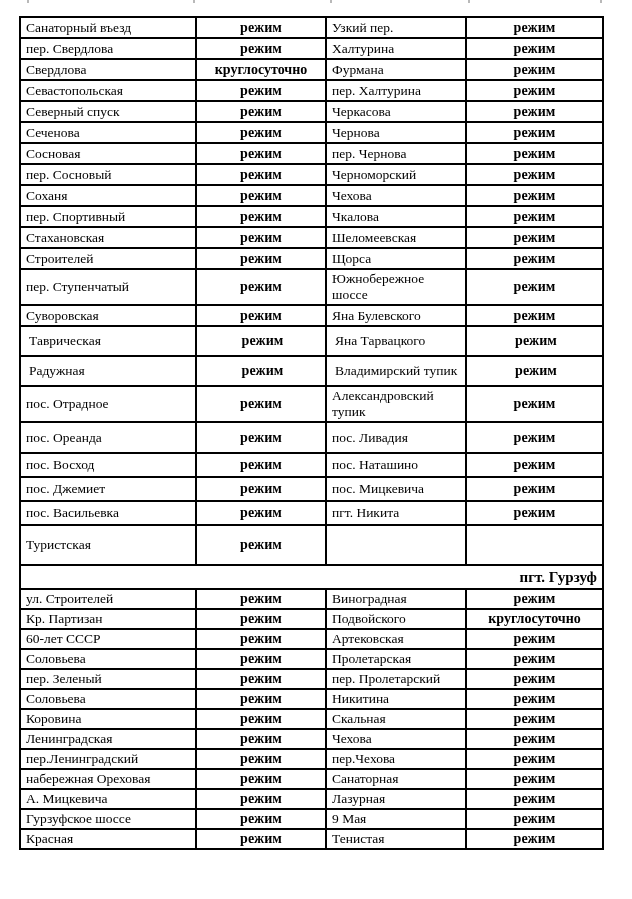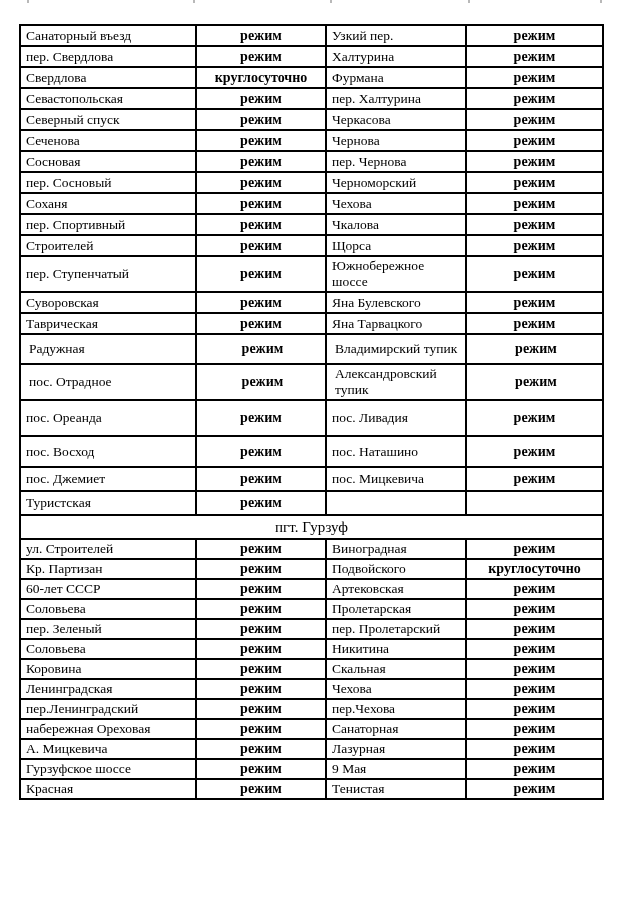--- a/index.html
+++ b/index.html
@@ -14,21 +14,21 @@
     color: #000;
   }
   
   .top-ticks { position: absolute; top: 0; left: 0; width: 632px; height: 4px; }
   .top-tick { position: absolute; top: 0; width: 2px; height: 3px; background: #b9b9b9; }
 
   table.street-table {
     border-collapse: collapse;
     table-layout: fixed;
     width: 583px;
-    margin: 24px 0 0 19px;
+    margin: 16px 0 0 19px;
   }
   table.street-table td {
     border: 2px solid #000;
     box-sizing: border-box;
     padding: 1px 5px;
     line-height: 16px;
     vertical-align: middle;
     overflow: hidden;
   }
   td.street-cell {
@@ -36,35 +36,35 @@
     text-align: left;
     white-space: pre-line;
   }
   td.mode-cell {
     font-size: 14px;
     font-weight: bold;
     text-align: center;
     padding-top: 3px;
   }
   tr.section-header-row td.section-title {
-    font-weight: normal;
+    font-weight: bold;
     font-size: 15px;
-    text-align: center;
+    text-align: right;
     height: 24px;
   }
   
   tbody tr td { height: 21px; }
   tbody tr:nth-child(15) td,
   tbody tr:nth-child(16) td { height: 30px; padding-left: 8px; }
   tbody tr:nth-child(17) td { height: 36px; }
   tbody tr:nth-child(18) td { height: 31px; }
   tbody tr:nth-child(19) td,
   tbody tr:nth-child(20) td,
   tbody tr:nth-child(21) td { height: 24px; }
-  tbody tr:nth-child(22) td { height: 31px; }
+  tbody tr:nth-child(22) td { height: 40px; }
   
   tbody tr.sec1 td { height: 19px; }
 </style>
 </head>
 <body>
 
 <div class="top-ticks">
   <span class="top-tick" style="left:27px"></span>
   <span class="top-tick" style="left:193px"></span>
   <span class="top-tick" style="left:330px"></span>
@@ -134,20 +134,26 @@
         <td class="street-cell">Чехова</td>
         <td class="mode-cell">режим</td>
       </tr>
       <tr class="data-row sec0">
         <td class="street-cell">пер. Спортивный</td>
         <td class="mode-cell">режим</td>
         <td class="street-cell">Чкалова</td>
         <td class="mode-cell">режим</td>
       </tr>
       <tr class="data-row sec0">
+        <td class="street-cell">Стахановская</td>
+        <td class="mode-cell">режим</td>
+        <td class="street-cell">Шеломеевская</td>
+        <td class="mode-cell">режим</td>
+      </tr>
+      <tr class="data-row sec0">
         <td class="street-cell">Строителей</td>
         <td class="mode-cell">режим</td>
         <td class="street-cell">Щорса</td>
         <td class="mode-cell">режим</td>
       </tr>
       <tr class="data-row sec0">
         <td class="street-cell">пер. Ступенчатый</td>
         <td class="mode-cell">режим</td>
         <td class="street-cell">Южнобережное
 шоссе</td>
@@ -187,20 +193,26 @@
       <tr class="data-row sec0">
         <td class="street-cell">пос. Восход</td>
         <td class="mode-cell">режим</td>
         <td class="street-cell">пос. Наташино</td>
         <td class="mode-cell">режим</td>
       </tr>
       <tr class="data-row sec0">
         <td class="street-cell">пос. Джемиет</td>
         <td class="mode-cell">режим</td>
         <td class="street-cell">пос. Мицкевича</td>
+        <td class="mode-cell">режим</td>
+      </tr>
+      <tr class="data-row sec0">
+        <td class="street-cell">пос. Васильевка</td>
+        <td class="mode-cell">режим</td>
+        <td class="street-cell">пгт. Никита</td>
         <td class="mode-cell">режим</td>
       </tr>
       <tr class="data-row sec0">
         <td class="street-cell">Туристская</td>
         <td class="mode-cell">режим</td>
         <td class="street-cell"></td>
         <td class="mode-cell"></td>
       </tr>
       <tr class="section-header-row">
         <td colspan="4" class="section-title">пгт. Гурзуф</td>

